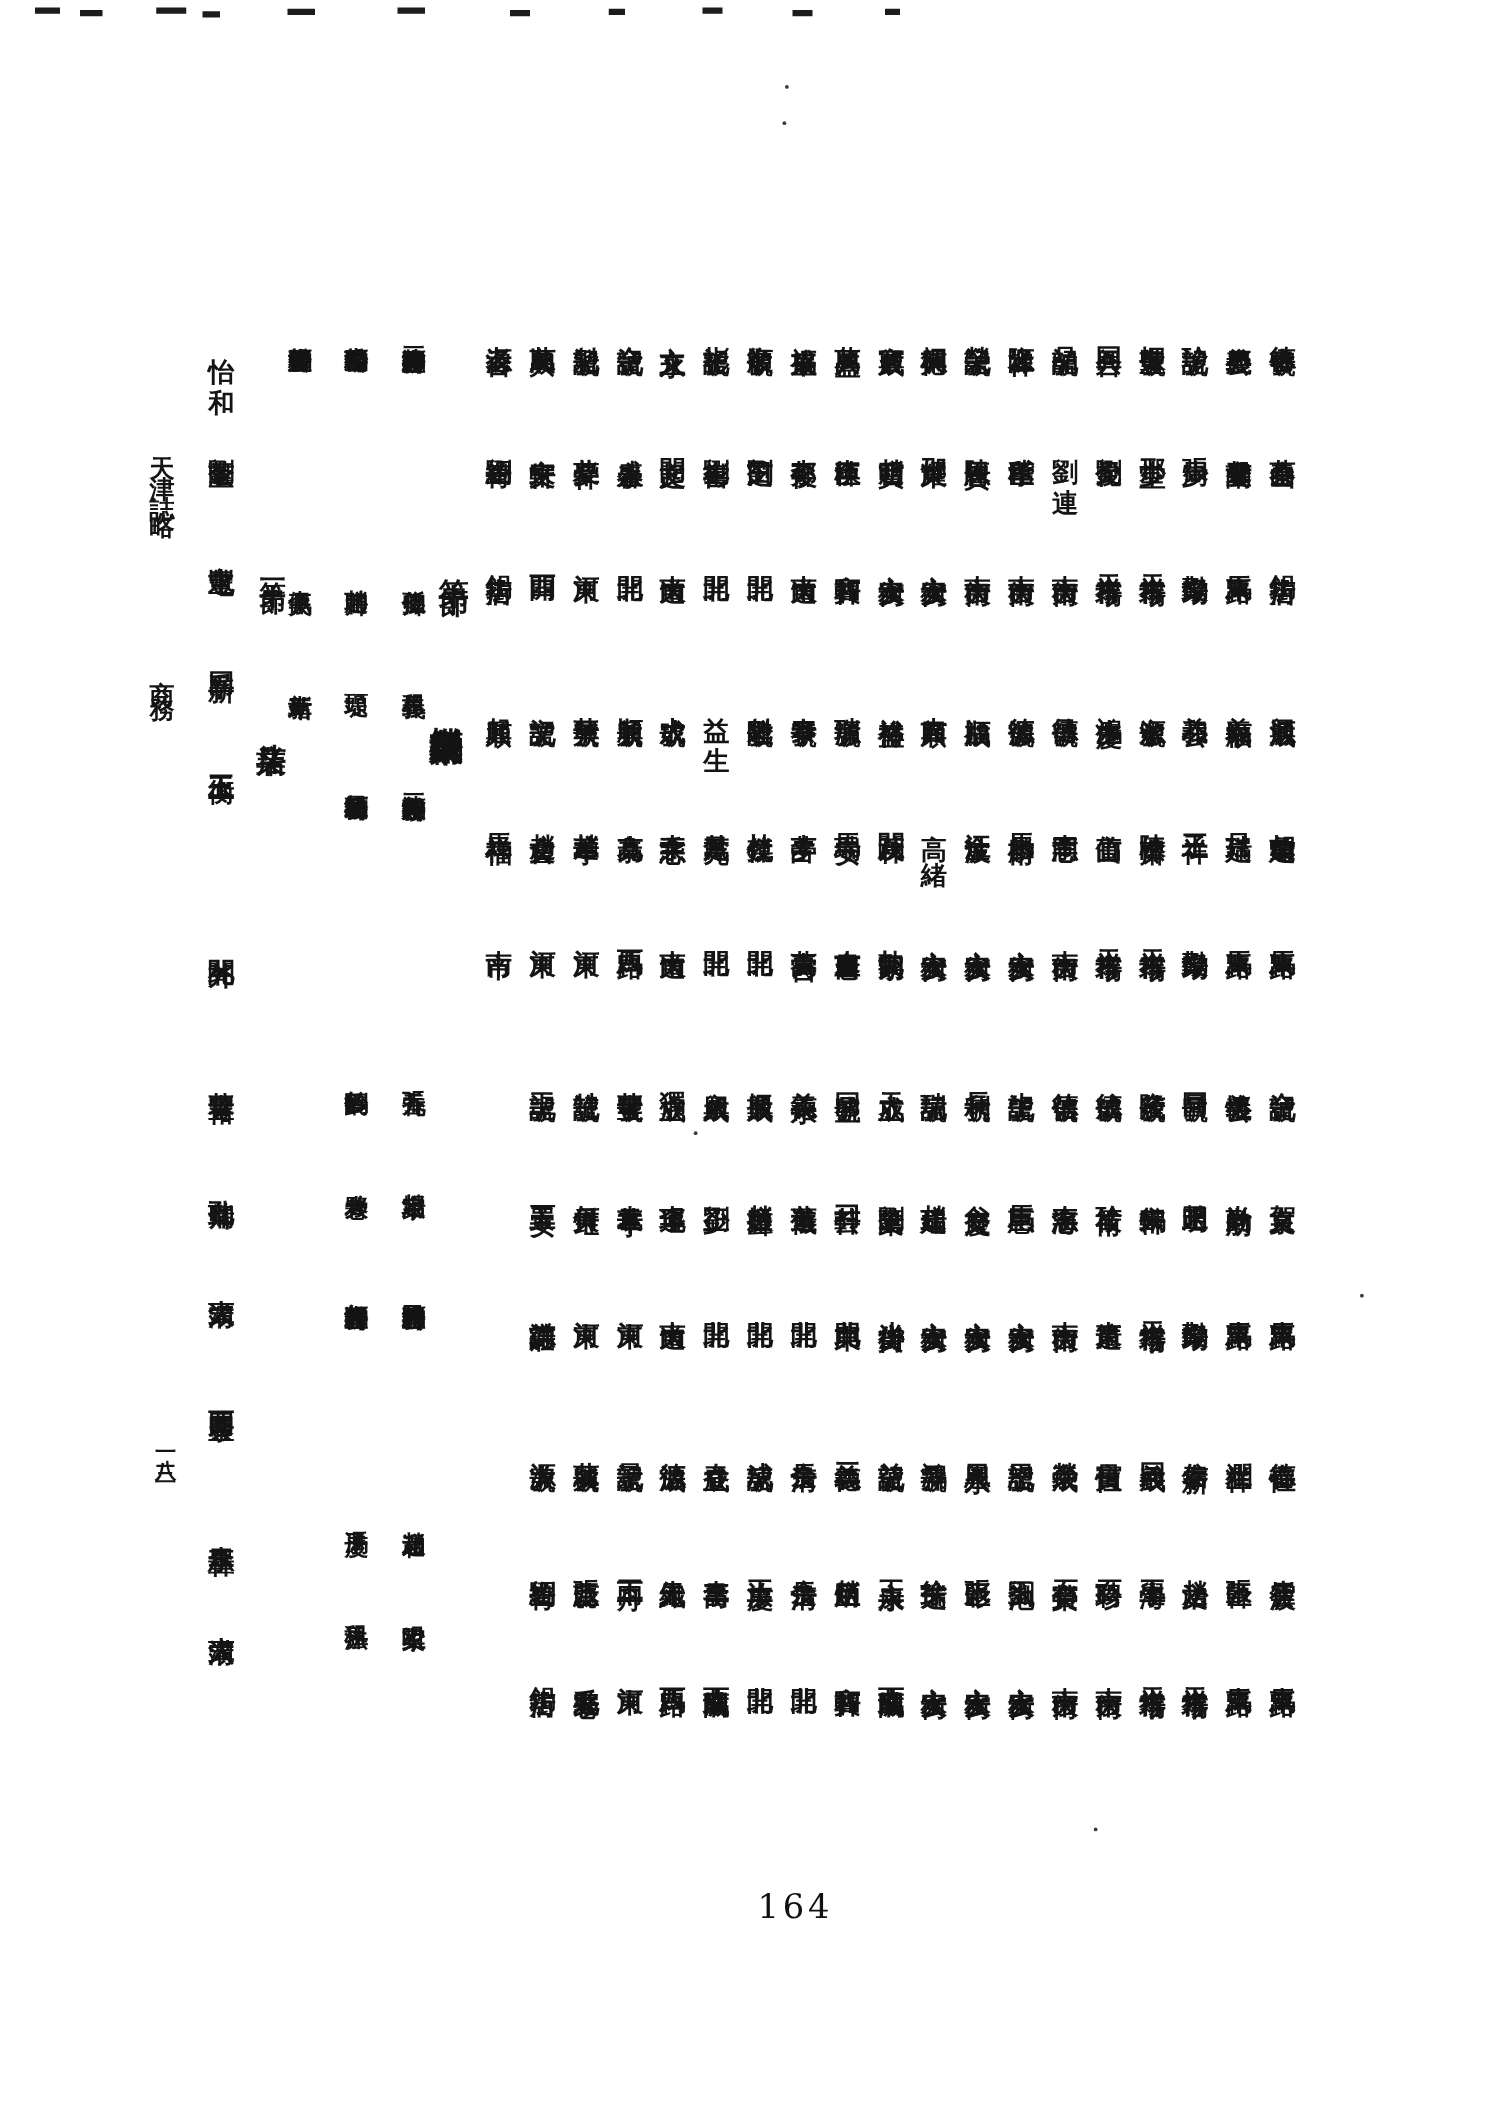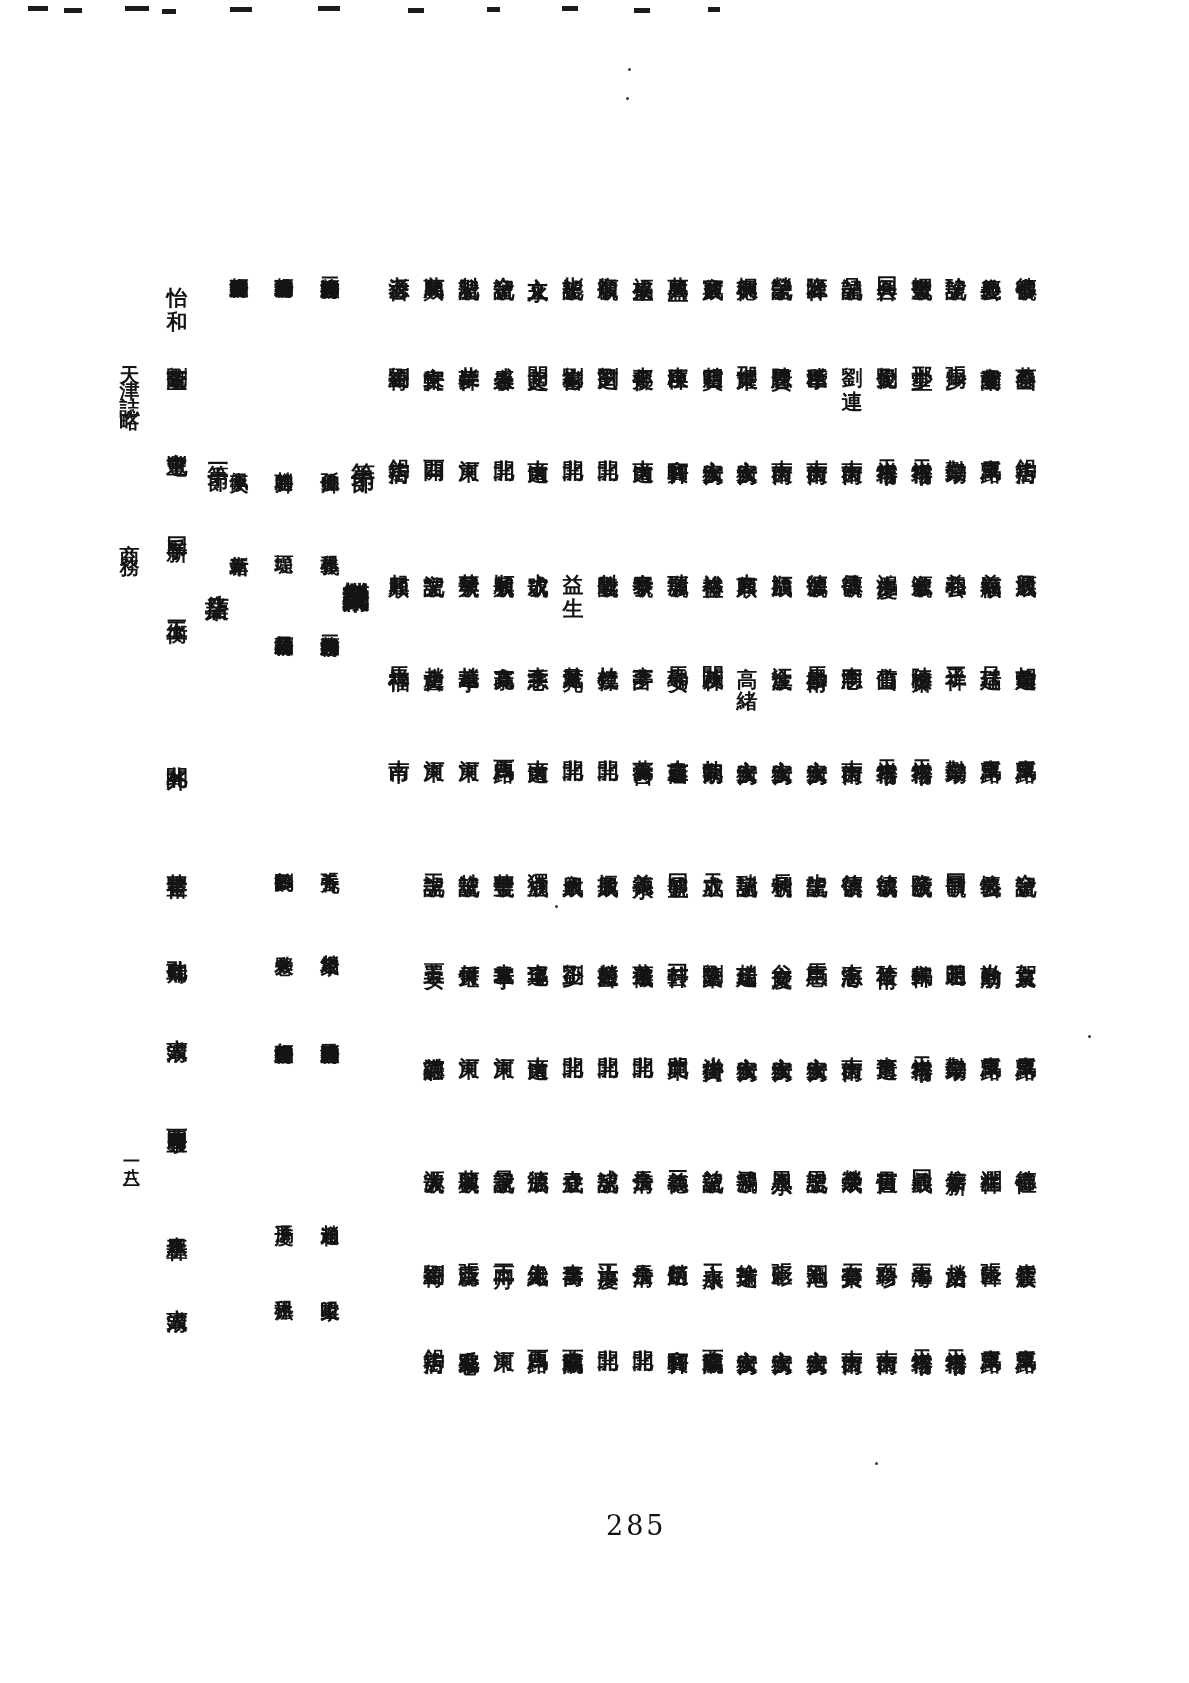--- a/index.html
+++ b/index.html
@@ -314,15 +314,15 @@
       <div class="v t21" style="left: 163px; top: 1023px;">大溝頭</div>
       <div class="v t21" style="left: 163px; top: 1112px;">西同豐泰</div>
       <div class="v t21" style="left: 163px; top: 1220px;">李墨林</div>
       <div class="v t21" style="left: 163px; top: 1293px;">大溝頭</div>
     </div>
 
   <div class="v fold-title" style="left:117px;top:350px">天津誌略</div>
   <div class="v fold-chapter" style="left:117px;top:528px">商務</div>
   <div class="v fold-folio" style="left:121px;top:1152px">一八三</div>
 
-  <div class="pagenum">285</div>
+  <div class="pagenum">164</div>
 
 </div>
 
 </body></html>

